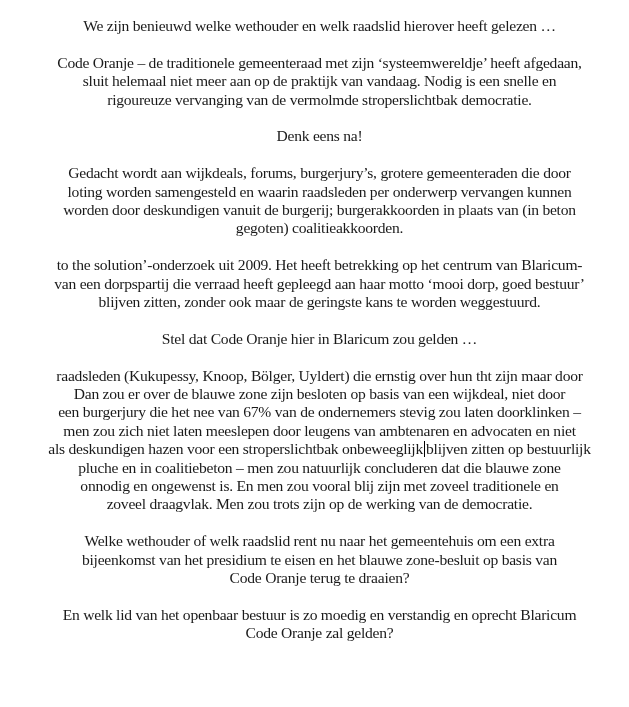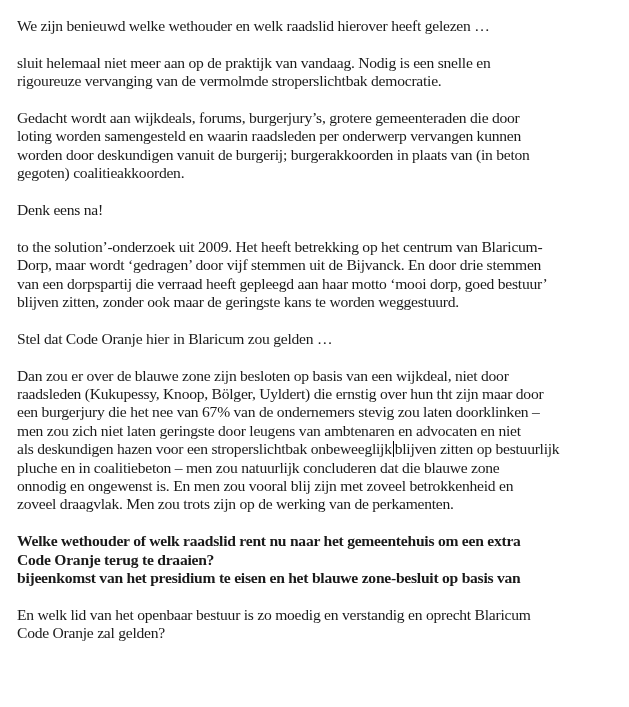--- a/index.html
+++ b/index.html
@@ -6,83 +6,83 @@
     body { width: 629px; height: 707px; overflow: hidden; }
     .page {
       padding: 17px 0 0 17px;
       width: 605px;
       font-family: "Liberation Serif", "DejaVu Serif", serif;
       font-size: 15.6px;
       line-height: 18.4px;
       color: #1a1a1a;
       letter-spacing: -0.25px;
     }
-    .para { margin: 0 0 18.4px 0; white-space: normal; }
-    .para.bold { font-weight: bold; }
+    .para { margin: 0 0 18.4px 0; white-space: normal; text-align: center; }
+    .para.bold { font-weight: normal; }
     .line { display: block; white-space: nowrap; }
     .caret {
       display: inline-block;
       width: 1px;
       height: 16px;
       background: #000;
       vertical-align: -3px;
       margin: 0 1px 0 1px;
     }
   </style>
 </head>
 <body>
 
 <div class="page">
 
   <p class="para">
     <span class="line">We zijn benieuwd welke wethouder en welk raadslid hierover heeft gelezen …</span>
   </p>
 
   <p class="para">
+    <span class="line">Code Oranje – de traditionele gemeenteraad met zijn ‘systeemwereldje’ heeft afgedaan,</span>
     <span class="line">sluit helemaal niet meer aan op de praktijk van vandaag. Nodig is een snelle en</span>
     <span class="line">rigoureuze vervanging van de vermolmde stroperslichtbak democratie.</span>
+  </p>
+
+  <p class="para">
+    <span class="line">Denk eens na!</span>
   </p>
 
   <p class="para">
     <span class="line">Gedacht wordt aan wijkdeals, forums, burgerjury’s, grotere gemeenteraden die door</span>
     <span class="line">loting worden samengesteld en waarin raadsleden per onderwerp vervangen kunnen</span>
     <span class="line">worden door deskundigen vanuit de burgerij; burgerakkoorden in plaats van (in beton</span>
     <span class="line">gegoten) coalitieakkoorden.</span>
   </p>
 
   <p class="para">
-    <span class="line">Denk eens na!</span>
-  </p>
-
-  <p class="para">
     <span class="line">to the solution’-onderzoek uit 2009. Het heeft betrekking op het centrum van Blaricum-</span>
-    <span class="line">Dorp, maar wordt ‘gedragen’ door vijf stemmen uit de Bijvanck. En door drie stemmen</span>
     <span class="line">van een dorpspartij die verraad heeft gepleegd aan haar motto ‘mooi dorp, goed bestuur’</span>
     <span class="line">blijven zitten, zonder ook maar de geringste kans te worden weggestuurd.</span>
   </p>
 
   <p class="para">
     <span class="line">Stel dat Code Oranje hier in Blaricum zou gelden …</span>
   </p>
 
   <p class="para">
+    <span class="line">raadsleden (Kukupessy, Knoop, Bölger, Uyldert) die ernstig over hun tht zijn maar door</span>
     <span class="line">Dan zou er over de blauwe zone zijn besloten op basis van een wijkdeal, niet door</span>
-    <span class="line">raadsleden (Kukupessy, Knoop, Bölger, Uyldert) die ernstig over hun tht zijn maar door</span>
     <span class="line">een burgerjury die het nee van 67% van de ondernemers stevig zou laten doorklinken –</span>
-    <span class="line">men zou zich niet laten geringste door leugens van ambtenaren en advocaten en niet</span>
+    <span class="line">men zou zich niet laten meeslepen door leugens van ambtenaren en advocaten en niet</span>
     <span class="line"><span>als deskundigen hazen voor een stroperslichtbak onbeweeglijk</span><span class="caret"></span><span>blijven zitten op bestuurlijk</span></span>
     <span class="line">pluche en in coalitiebeton – men zou natuurlijk concluderen dat die blauwe zone</span>
-    <span class="line">onnodig en ongewenst is. En men zou vooral blij zijn met zoveel betrokkenheid en</span>
-    <span class="line">zoveel draagvlak. Men zou trots zijn op de werking van de perkamenten.</span>
+    <span class="line">onnodig en ongewenst is. En men zou vooral blij zijn met zoveel traditionele en</span>
+    <span class="line">zoveel draagvlak. Men zou trots zijn op de werking van de democratie.</span>
   </p>
 
   <p class="para bold">
     <span class="line">Welke wethouder of welk raadslid rent nu naar het gemeentehuis om een extra</span>
+    <span class="line">bijeenkomst van het presidium te eisen en het blauwe zone-besluit op basis van</span>
     <span class="line">Code Oranje terug te draaien?</span>
-    <span class="line">bijeenkomst van het presidium te eisen en het blauwe zone-besluit op basis van</span>
   </p>
 
   <p class="para">
     <span class="line">En welk lid van het openbaar bestuur is zo moedig en verstandig en oprecht Blaricum</span>
     <span class="line">Code Oranje zal gelden?</span>
   </p>
 
 </div>
 
 </body></html>

